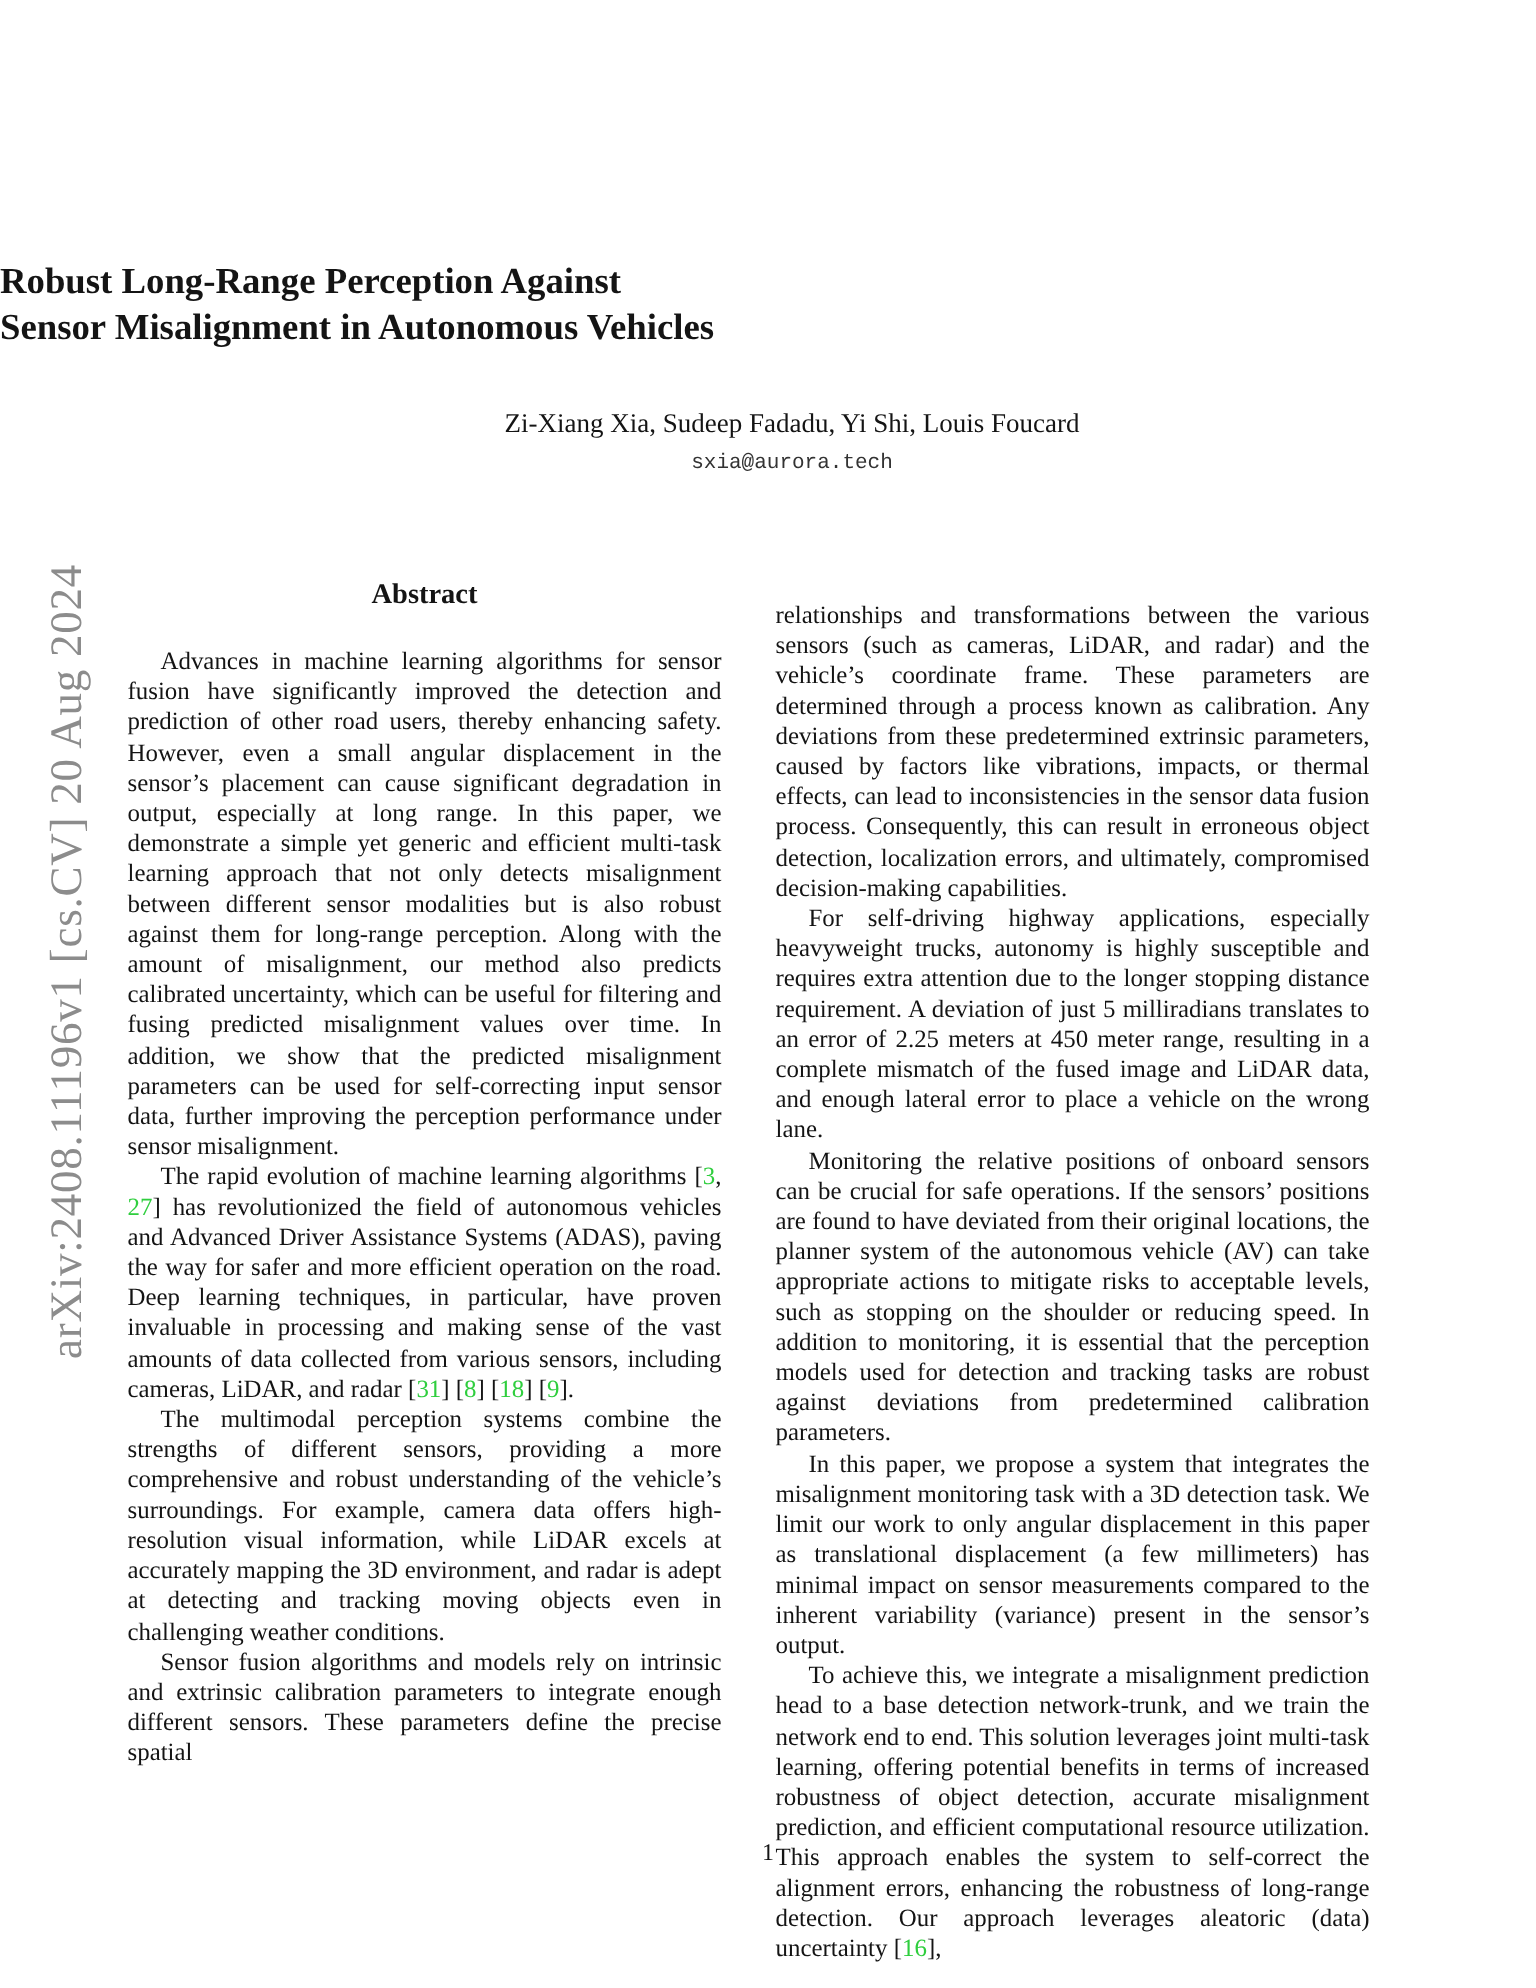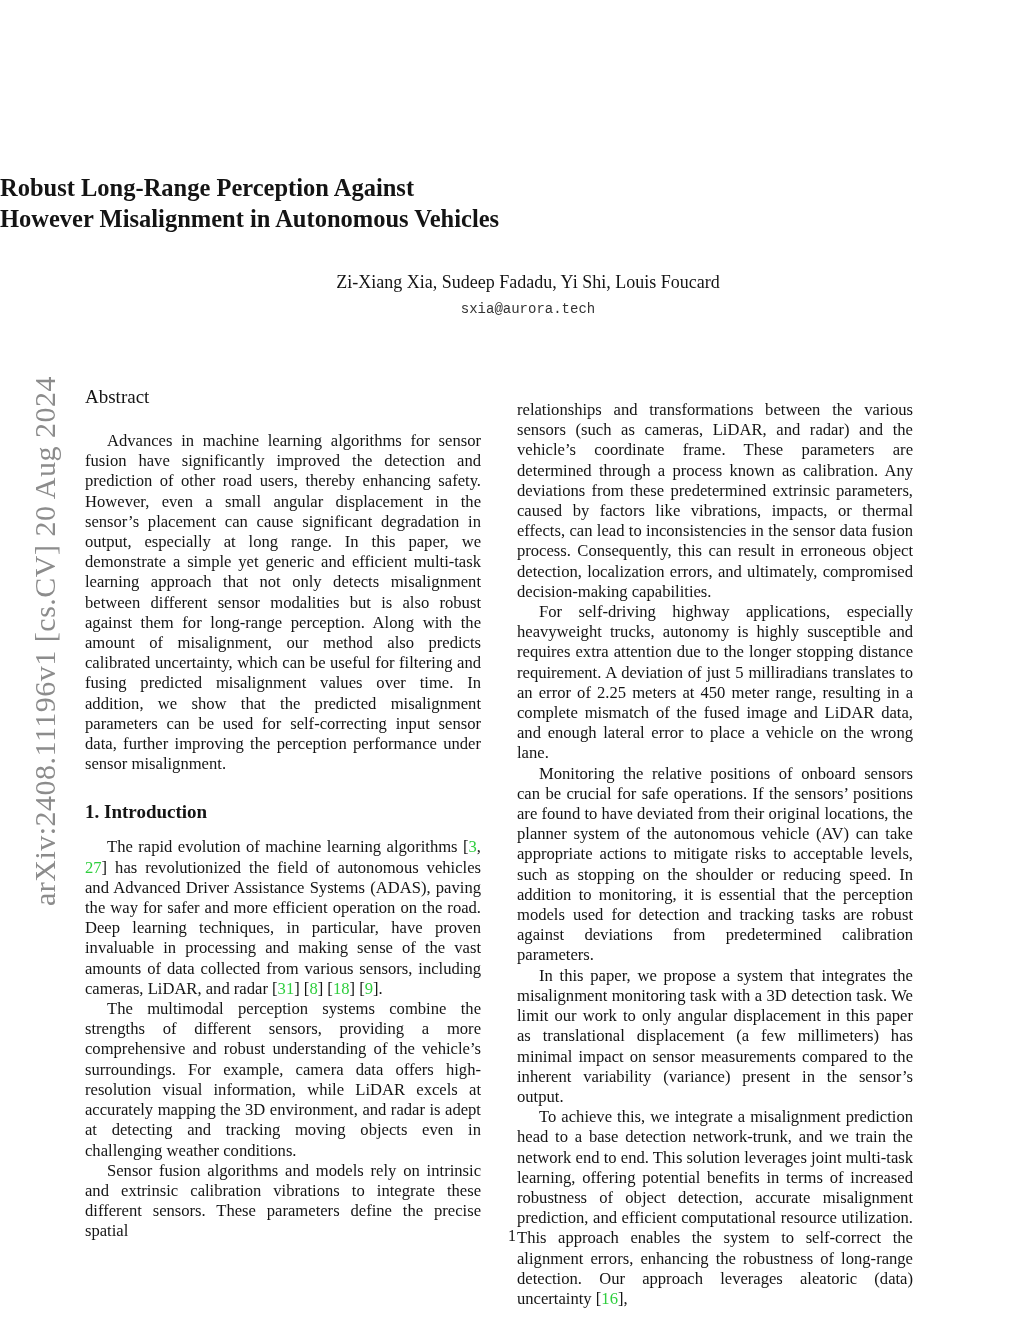--- a/index.html
+++ b/index.html
@@ -63,22 +63,22 @@
   .column {
     position: absolute;
     width: 396px;
     text-align: justify;
   }
   .column.left  { left: 85px;  top: 386px; }
   .column.right { left: 517px; top: 400px; }
 
   .abstract-heading {
     font-size: 19px;
-    font-weight: normal;
-    text-align: left;
+    font-weight: bold;
+    text-align: center;
     margin: 0 0 23px 0;
   }
   .abstract-text {
     font-size: 16.6px;
     line-height: 20.2px;
   }
   .section-heading {
     font-size: 19px;
     font-weight: bold;
     text-align: left;
@@ -103,35 +103,34 @@
 </style>
 </head>
 <body>
 
 <div class="page">
 
   <div class="arxiv-sidebar">arXiv:2408.11196v1  [cs.CV]  20 Aug 2024</div>
 
   <div class="title-block">
     <div class="title-line">Robust Long-Range Perception Against</div>
-    <div class="title-line">However Misalignment in Autonomous Vehicles</div>
+    <div class="title-line">Sensor Misalignment in Autonomous Vehicles</div>
   </div>
 
   <div class="author-block">
     <div class="authors">Zi-Xiang Xia, Sudeep Fadadu, Yi Shi, Louis Foucard</div>
     <div class="email">sxia@aurora.tech</div>
   </div>
 
   <section class="column left">
     <h2 class="abstract-heading">Abstract</h2>
     <p class="abstract-text indent">Advances in machine learning algorithms for sensor fusion have significantly improved the detection and prediction of other road users, thereby enhancing safety. However, even a small angular displacement in the sensor’s placement can cause significant degradation in output, especially at long range. In this paper, we demonstrate a simple yet generic and efficient multi-task learning approach that not only detects misalignment between different sensor modalities but is also robust against them for long-range perception. Along with the amount of misalignment, our method also predicts calibrated uncertainty, which can be useful for filtering and fusing predicted misalignment values over time. In addition, we show that the predicted misalignment parameters can be used for self-correcting input sensor data, further improving the perception performance under sensor misalignment.</p>
-    <h2 class="section-heading">1. Introduction</h2>
     <p class="body indent"><span>The rapid evolution of machine learning algorithms [</span><span class="cite">3</span><span>, </span><span class="cite">27</span><span>] has revolutionized the field of autonomous vehicles and Advanced Driver Assistance Systems (ADAS), paving the way for safer and more efficient operation on the road. Deep learning techniques, in particular, have proven invaluable in processing and making sense of the vast amounts of data collected from various sensors, including cameras, LiDAR, and radar [</span><span class="cite">31</span><span>] [</span><span class="cite">8</span><span>] [</span><span class="cite">18</span><span>] [</span><span class="cite">9</span><span>].</span></p>
     <p class="body indent"><span>The multimodal perception systems combine the strengths of different sensors, providing a more comprehensive and robust understanding of the vehicle’s surroundings. For example, camera data offers high-resolution visual information, while LiDAR excels at accurately mapping the 3D environment, and radar is adept at detecting and tracking moving objects even in challenging weather conditions.</span></p>
-    <p class="body indent"><span>Sensor fusion algorithms and models rely on intrinsic and extrinsic calibration vibrations to integrate these different sensors. These parameters define the precise spatial</span></p>
+    <p class="body indent"><span>Sensor fusion algorithms and models rely on intrinsic and extrinsic calibration parameters to integrate enough different sensors. These parameters define the precise spatial</span></p>
   </section>
 
   <section class="column right">
     <p class="body"><span>relationships and transformations between the various sensors (such as cameras, LiDAR, and radar) and the vehicle’s coordinate frame. These parameters are determined through a process known as calibration. Any deviations from these predetermined extrinsic parameters, caused by factors like vibrations, impacts, or thermal effects, can lead to inconsistencies in the sensor data fusion process. Consequently, this can result in erroneous object detection, localization errors, and ultimately, compromised decision-making capabilities.</span></p>
     <p class="body indent"><span>For self-driving highway applications, especially heavyweight trucks, autonomy is highly susceptible and requires extra attention due to the longer stopping distance requirement. A deviation of just 5 milliradians translates to an error of 2.25 meters at 450 meter range, resulting in a complete mismatch of the fused image and LiDAR data, and enough lateral error to place a vehicle on the wrong lane.</span></p>
     <p class="body indent"><span>Monitoring the relative positions of onboard sensors can be crucial for safe operations. If the sensors’ positions are found to have deviated from their original locations, the planner system of the autonomous vehicle (AV) can take appropriate actions to mitigate risks to acceptable levels, such as stopping on the shoulder or reducing speed. In addition to monitoring, it is essential that the perception models used for detection and tracking tasks are robust against deviations from predetermined calibration parameters.</span></p>
     <p class="body indent"><span>In this paper, we propose a system that integrates the misalignment monitoring task with a 3D detection task. We limit our work to only angular displacement in this paper as translational displacement (a few millimeters) has minimal impact on sensor measurements compared to the inherent variability (variance) present in the sensor’s output.</span></p>
     <p class="body indent"><span>To achieve this, we integrate a misalignment prediction head to a base detection network-trunk, and we train the network end to end. This solution leverages joint multi-task learning, offering potential benefits in terms of increased robustness of object detection, accurate misalignment prediction, and efficient computational resource utilization. This approach enables the system to self-correct the alignment errors, enhancing the robustness of long-range detection. Our approach leverages aleatoric (data) uncertainty [</span><span class="cite">16</span><span>],</span></p>
   </section>
 

